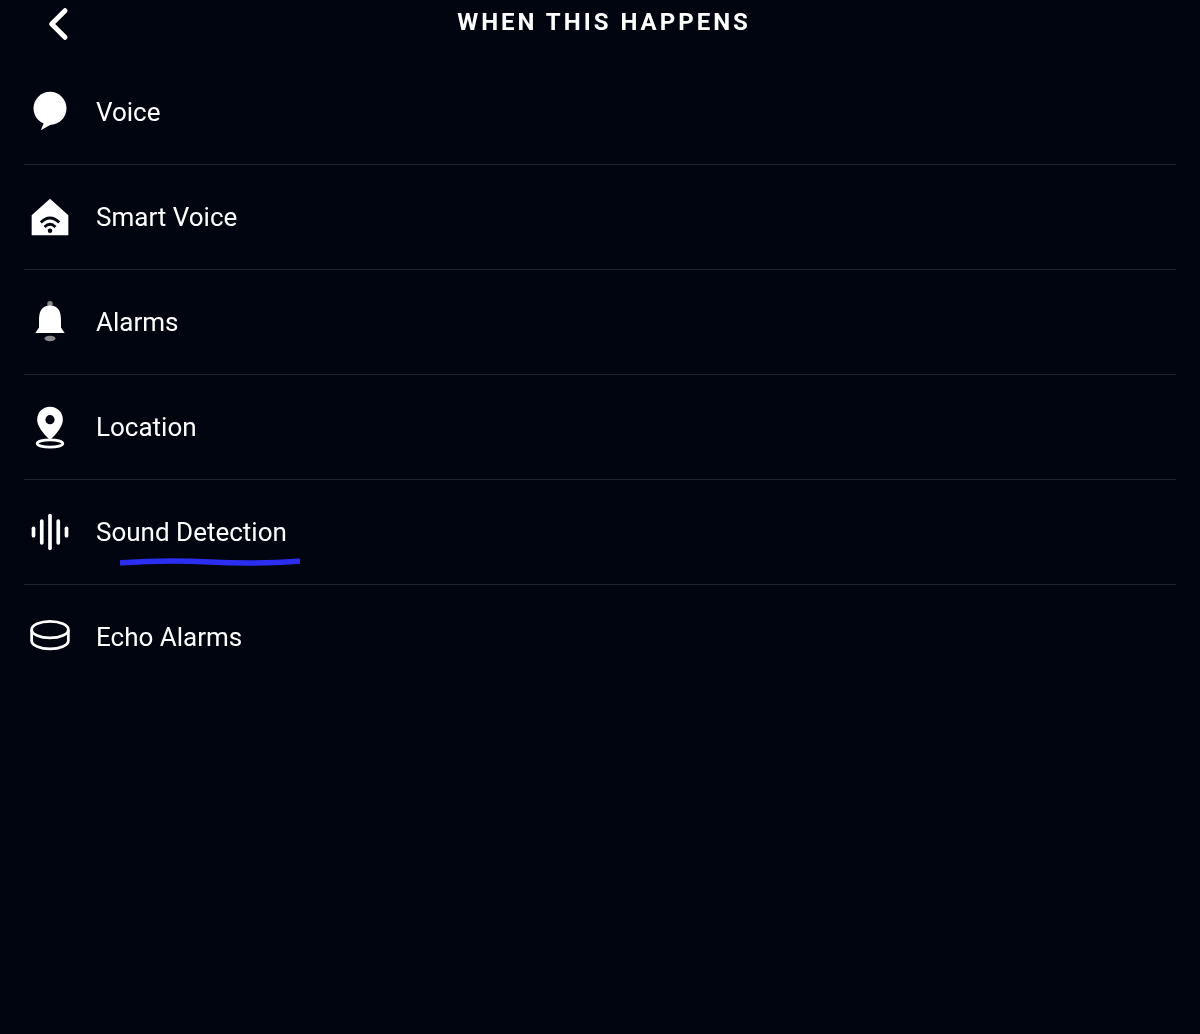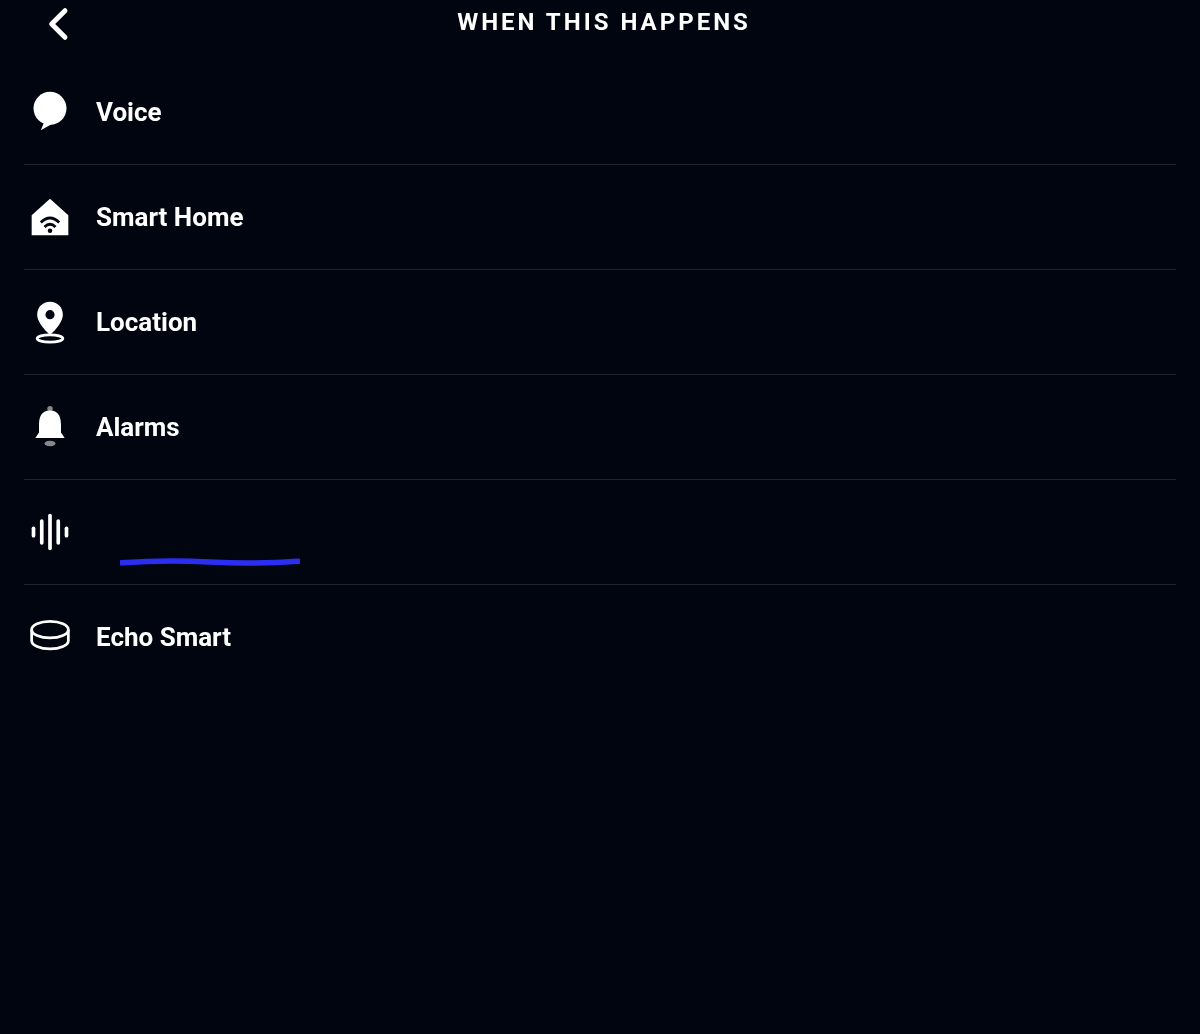--- a/index.html
+++ b/index.html
@@ -60,21 +60,21 @@
       align-items: center;
       justify-content: flex-start;
       padding-left: 4px;
     }
     .icon-wrap svg {
       width: 44px;
       height: 44px;
     }
     .label {
       font-size: 26px;
-      font-weight: 700;
+      font-weight: 400;
       color: #ffffff;
     }
     .underline-annotation {
       position: absolute;
       left: 96px;
       bottom: 18px;
       width: 180px;
       height: 8px;
     }
   </style>
@@ -105,64 +105,65 @@
 
   <div class="list-item">
     <div class="icon-wrap">
       <svg viewBox="0 0 48 48" fill="#ffffff">
         <path d="M 24 4 L 4 22 L 4 44 L 44 44 L 44 22 Z"></path>
         <path d="M 14 30 Q 24 20 34 30" stroke="#000510" stroke-width="3" fill="none"></path>
         <path d="M 18 35 Q 24 29 30 35" stroke="#000510" stroke-width="3" fill="none"></path>
         <circle cx="24" cy="39" r="2.5" fill="#000510"></circle>
       </svg>
     </div>
-    <div class="label">Smart Home</div>
+    <div class="label">Smart Voice</div>
+  </div>
+
+  <div class="list-item">
+    <div class="icon-wrap">
+      <svg viewBox="0 0 48 48" fill="#ffffff">
+        <circle cx="24" cy="4" r="3" fill="#888"></circle>
+        <path d="M 24 6 C 14 6 12 14 12 22 L 12 30 L 8 36 L 40 36 L 36 30 L 36 22 C 36 14 34 6 24 6 Z"></path>
+        <ellipse cx="24" cy="42" rx="6" ry="3" fill="#888"></ellipse>
+      </svg>
+    </div>
+    <div class="label">Alarms</div>
   </div>
 
   <div class="list-item">
     <div class="icon-wrap">
       <svg viewBox="0 0 48 48" fill="#ffffff">
         <path d="M 24 2 C 16 2 10 8 10 16 C 10 26 24 38 24 38 C 24 38 38 26 38 16 C 38 8 32 2 24 2 Z"></path>
         <circle cx="24" cy="16" r="5" fill="#000510"></circle>
         <ellipse cx="24" cy="42" rx="14" ry="4" fill="none" stroke="#ffffff" stroke-width="3"></ellipse>
       </svg>
     </div>
     <div class="label">Location</div>
   </div>
 
   <div class="list-item">
     <div class="icon-wrap">
       <svg viewBox="0 0 48 48" fill="#ffffff">
-        <circle cx="24" cy="4" r="3" fill="#888"></circle>
-        <path d="M 24 6 C 14 6 12 14 12 22 L 12 30 L 8 36 L 40 36 L 36 30 L 36 22 C 36 14 34 6 24 6 Z"></path>
-        <ellipse cx="24" cy="42" rx="6" ry="3" fill="#888"></ellipse>
-      </svg>
-    </div>
-    <div class="label">Alarms</div>
-  </div>
-
-  <div class="list-item">
-    <div class="icon-wrap">
-      <svg viewBox="0 0 48 48" fill="#ffffff">
         <rect x="4" y="18" width="4" height="12" rx="2"></rect>
         <rect x="13" y="10" width="4" height="28" rx="2"></rect>
         <rect x="22" y="4" width="4" height="40" rx="2"></rect>
         <rect x="31" y="10" width="4" height="28" rx="2"></rect>
         <rect x="40" y="18" width="4" height="12" rx="2"></rect>
       </svg>
     </div>
+    <div class="label">Sound Detection</div>
     <svg class="underline-annotation" viewBox="0 0 180 10" preserveAspectRatio="none">
       <path d="M 2 6 Q 45 2 90 5 T 178 4" stroke="#2b2ef0" stroke-width="7" fill="none" stroke-linecap="round"></path>
     </svg>
   </div>
 
 
   <div class="list-item">
     <div class="icon-wrap">
       <svg viewBox="0 0 48 48" fill="none" stroke="#ffffff" stroke-width="3">
         <ellipse cx="24" cy="16" rx="20" ry="9"></ellipse>
         <path d="M 4 16 L 4 28 C 4 33 13 37 24 37 C 35 37 44 33 44 28 L 44 16"></path>
       </svg>
     </div>
-    <div class="label">Echo Smart</div>
+    <div class="label">Echo Alarms</div>
   </div>
 
 </div>
 
 </body></html>

